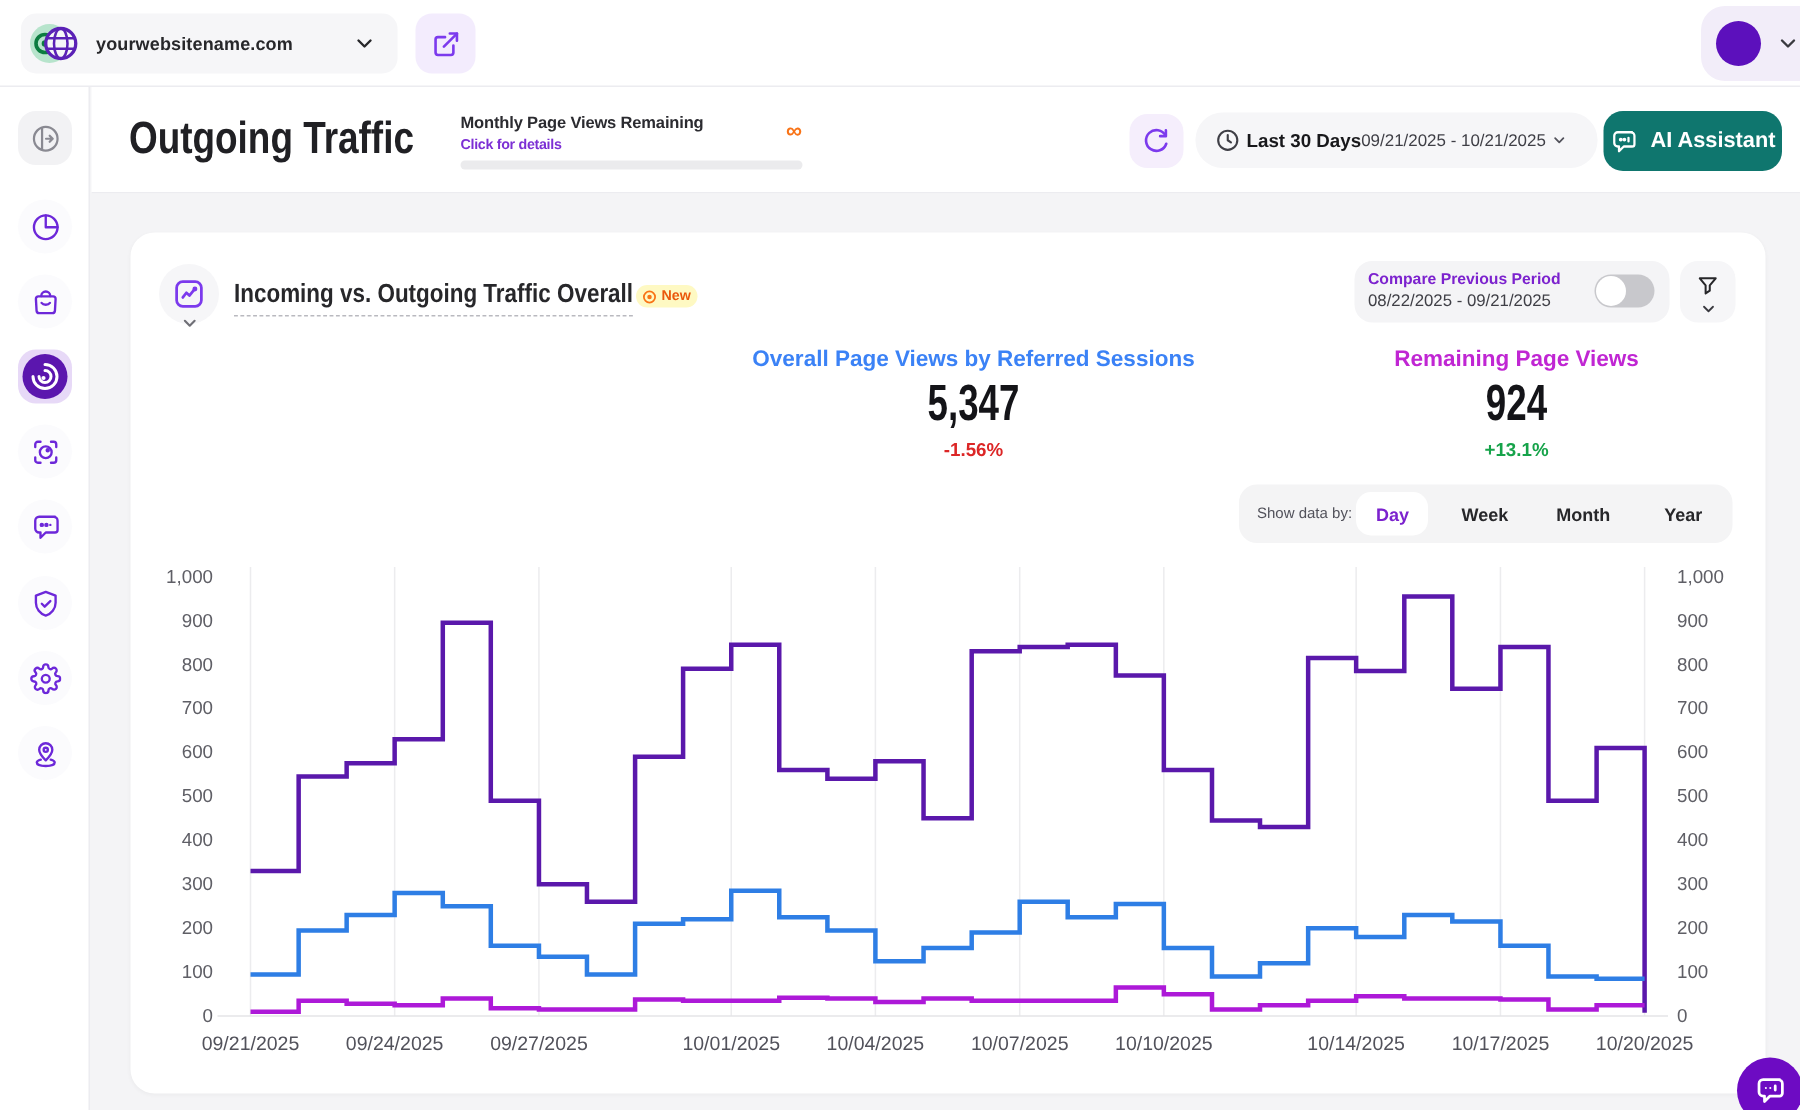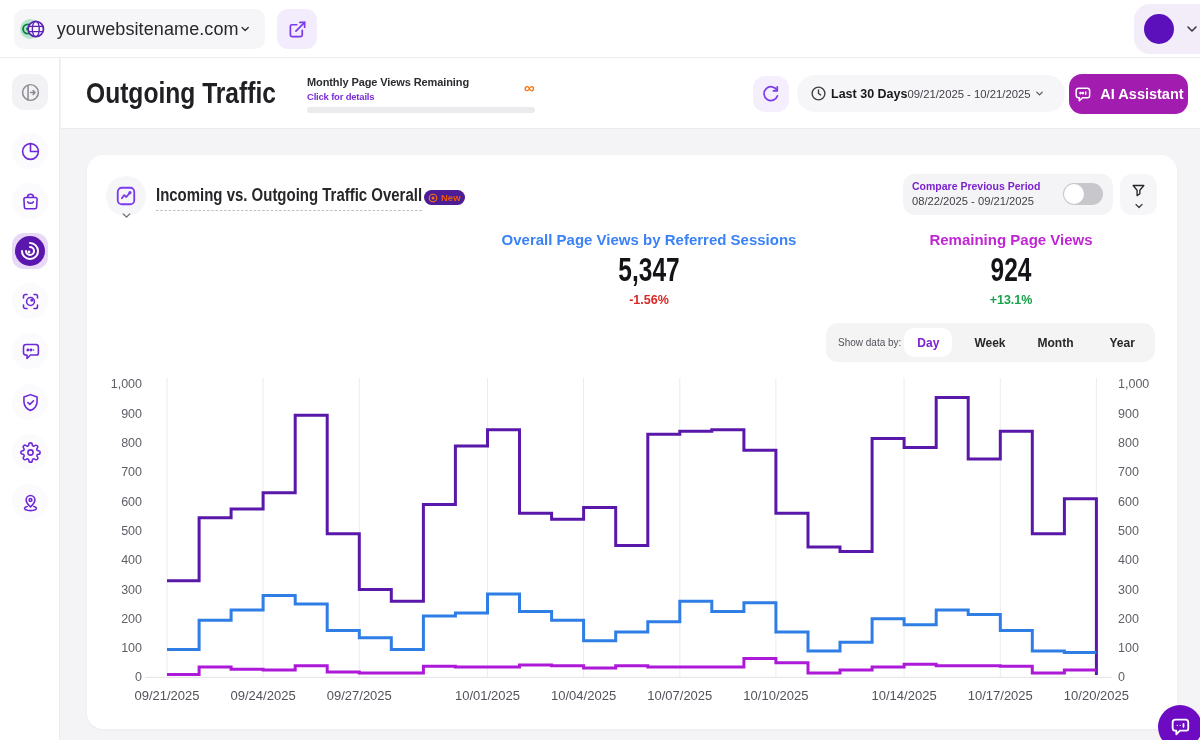--- a/index.html
+++ b/index.html
@@ -1,46 +1,46 @@
 <!DOCTYPE html>
 <html><head>
 <meta charset="utf-8">
 <style>
 * { margin:0; padding:0; box-sizing:border-box; }
 html,body { width:1200px; height:740px; overflow:hidden; }
 body { font-family:"Liberation Sans", sans-serif; background:#f4f4f6; position:relative; }
 
 #topbar { position:absolute; left:0; top:0; width:1200px; height:58px; background:#fff; border-bottom:1px solid #ececf0; z-index:5; }
 #sitepill { position:absolute; left:14px; top:9px; width:251px; height:40px; background:#f6f6f8; border-radius:10px; display:flex; align-items:center; }
-#sitepill .name { font-size:18px; font-weight:400; color:#27272a; margin-left:12px; letter-spacing:.1px; }
+#sitepill .name { font-size:12px; font-weight:700; color:#27272a; margin-left:12px; letter-spacing:.1px; }
 #extbtn { position:absolute; left:277px; top:9px; width:40px; height:40px; background:#f3ecfd; border-radius:11px; display:flex; align-items:center; justify-content:center; }
 #avatarpill { position:absolute; left:1134px; top:4px; width:86px; height:50px; background:#f2edf9; border-radius:16px; }
 #avatarpill .circ { position:absolute; left:10px; top:10px; width:30px; height:30px; border-radius:50%; background:#5c10bc; }
 
 #sidebar { position:absolute; left:0; top:58px; width:60px; height:682px; background:#fff; border-right:1px solid #ececf0; z-index:4; }
 .sq { position:absolute; left:12px; width:36px; height:36px; border-radius:12px; display:flex; align-items:center; justify-content:center; }
 .cir { position:absolute; left:12px; width:36px; height:36px; border-radius:50%; background:#fbfbfd; display:flex; align-items:center; justify-content:center; }
 
 #header { position:absolute; left:61px; top:58px; width:1139px; height:71px; background:#fff; border-bottom:1px solid #ececf0; z-index:3; }
 #h1 { position:absolute; left:25px; top:18px; font-size:30px; font-weight:700; color:#202024; white-space:nowrap; transform:scaleX(0.82); transform-origin:0 0; }
 #mtitle { position:absolute; left:246px; top:18px; font-size:11px; font-weight:700; color:#2b2b30; letter-spacing:-0.1px; white-space:nowrap;text-align:center; }
 #mlink { position:absolute; left:246px; top:33px; font-size:9.5px; font-weight:700; color:#7c2fd4; letter-spacing:-0.2px; white-space:nowrap; }
 #minf { position:absolute; left:463px; top:21px; font-size:15px; font-weight:700; color:#f97316; }
 #mbar { position:absolute; left:246px; top:49px; width:228px; height:6px; border-radius:3px; background:#ebebed; }
 #refbtn { position:absolute; left:692px; top:18px; width:36px; height:36px; background:#f5eefc; border-radius:12px; display:flex; align-items:center; justify-content:center; }
 #datepill { position:absolute; left:736px; top:17px; width:268px; height:37px; background:#f6f6f8; border-radius:18px; display:flex; align-items:center; }
 #datepill .b { font-size:12.5px; font-weight:700; color:#18181b; margin-left:4px; white-space:nowrap; }
 #datepill .d { font-size:11.3px; color:#3f3f46; white-space:nowrap; }
-#aibtn { position:absolute; left:1008px; top:16px; width:119px; height:40px; background:#a21caf; border-radius:13px; display:flex; align-items:center; justify-content:center; }
+#aibtn { position:absolute; left:1008px; top:16px; width:119px; height:40px; background:#0f766e; border-radius:13px; display:flex; align-items:center; justify-content:center; }
 #aibtn span { color:#fff; font-size:14.5px; font-weight:700; margin-left:8px; }
 
 #card { position:absolute; left:87px; top:155px; width:1090px; height:574px; background:#fff; border-radius:16px; box-shadow:0 1px 3px rgba(0,0,0,.04); }
 #cicon { position:absolute; left:19px; top:21px; width:40px; height:40px; border-radius:50%; background:#f6f6f8; }
 #ctitle { position:absolute; left:69px; top:30px; font-size:17.5px; font-weight:600; color:#27272a; border-bottom:1px dashed #b9b9bf; padding-bottom:4px; white-space:nowrap; transform:scaleX(0.855); transform-origin:0 0; }
-#cbadge { position:absolute; left:337px; top:35px; height:15px; background:#4c1d95; border-radius:8px; display:flex; align-items:center; padding:0 4px; }
+#cbadge { position:absolute; left:337px; top:35px; height:15px; background:#fef9c3; border-radius:8px; display:flex; align-items:center; padding:0 4px; }
 #cbadge span { font-size:9.5px; font-weight:700; color:#ea580c; margin-left:3px; }
 #cmpbox { position:absolute; left:816px; top:19px; width:210px; height:41px; background:#f4f4f6; border-radius:12px; }
 #cmpbox .t1 { position:absolute; left:9px; top:6px; font-size:10.5px; font-weight:700; color:#7c22ce; white-space:nowrap; }
 #cmpbox .t2 { position:absolute; left:9px; top:21px; font-size:11.2px; color:#3f3f46; white-space:nowrap; }
 #toggle { position:absolute; left:160px; top:9px; width:40px; height:22px; background:#c8c8cc; border-radius:11px; }
 #toggle::after { content:""; position:absolute; left:1px; top:1px; width:20px; height:20px; border-radius:50%; background:#fff; }
 #filtbox { position:absolute; left:1033px; top:19px; width:37px; height:41px; background:#f6f6f8; border-radius:12px; }
 .metric { position:absolute; top:76px; width:340px; text-align:center; }
 .metric .lab { font-size:15px; font-weight:600; }
 .metric .val { font-size:34px; font-weight:600; color:#141418; margin-top:2px; transform:scaleX(0.72); }

